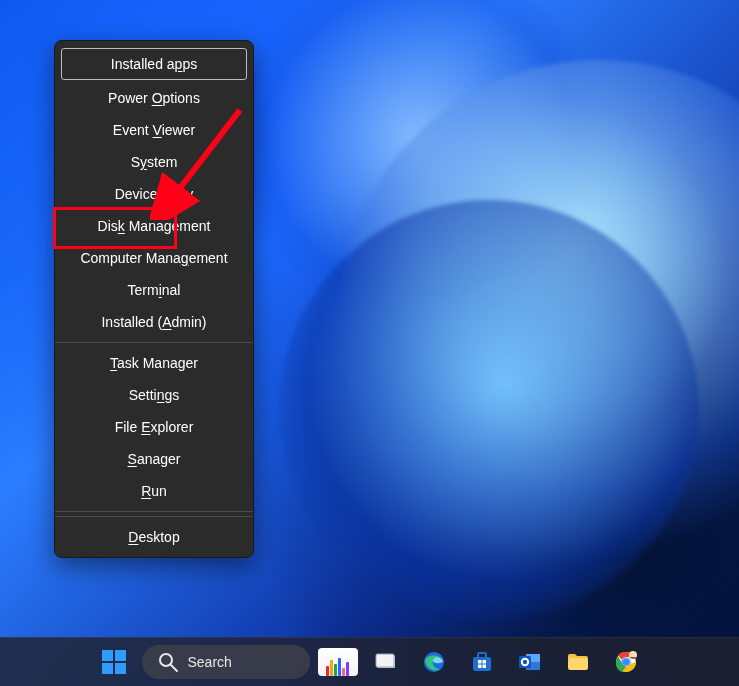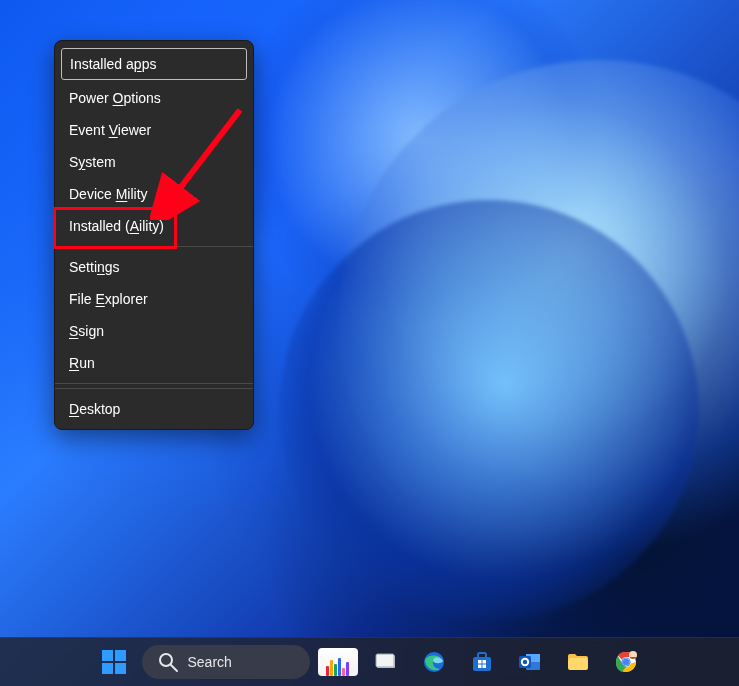--- a/index.html
+++ b/index.html
@@ -23,21 +23,21 @@
       transform:rotate(-15deg);}
   .r3{width:360px;height:360px;right:140px;top:-40px;
       background:radial-gradient(circle at 50% 50%,rgba(200,240,255,.6),rgba(20,70,200,.2) 60%,transparent 75%);}
   
   .menu{
     position:absolute;left:54px;top:40px;width:198px;background:#2b2b2b;color:#fff;
     border:1px solid #1a1a1a;border-radius:8px;padding:4px 0 4px 0;
     box-shadow:0 8px 24px rgba(0,0,0,.45);font-size:14px;
   }
   .menu-item{
-    padding:7px 14px 7px 14px;line-height:18px;cursor:default;position:relative;
+    padding:7px 14px 7px 14px;line-height:18px;cursor:default;position:relative;text-align:center;
   }
   .menu-item.first{margin:3px 6px 2px 6px;padding:6px 8px;border:1px solid #bdbdbd;border-radius:3px;}
   .menu-sep{height:1px;background:#4a4a4a;margin:4px 0;}
   .submenu-arrow{position:absolute;right:12px;top:50%;transform:translateY(-50%);font-size:11px;color:#d0d0d0;}
   .ul{text-decoration:underline;text-underline-offset:2px;}
   
   .hl-box{
     position:absolute;border:3px solid #ff0018;pointer-events:none;
   }
   
@@ -69,25 +69,29 @@
   <div class="ribbon r1"></div>
   <div class="ribbon r2"></div>
 </div>
 
 <div class="menu" id="menu">
     <div class="menu-item first"><span>Installed a</span><span class="ul">p</span><span>ps</span></div>
     <div class="menu-item"><span>Power </span><span class="ul">O</span><span>ptions</span></div>
     <div class="menu-item"><span>Event </span><span class="ul">V</span><span>iewer</span></div>
     <div class="menu-item"><span>S</span><span class="ul">y</span><span>stem</span></div>
     <div class="menu-item"><span>Device </span><span class="ul">M</span><span>ility</span></div>
-    <div class="menu-item"><span>Installed (</span><span class="ul">A</span><span>ility)</span></div>
+    <div class="menu-item"><span>Dis</span><span class="ul">k</span><span> Management</span></div>
+    <div class="menu-item"><span>Computer Mana</span><span class="ul">g</span><span>ement</span></div>
+    <div class="menu-item"><span>Term</span><span class="ul">i</span><span>nal</span></div>
+    <div class="menu-item"><span>Installed (</span><span class="ul">A</span><span>dmin)</span></div>
     <div class="menu-sep"></div>
+    <div class="menu-item"><span></span><span class="ul">T</span><span>ask Manager</span></div>
     <div class="menu-item"><span>Setti</span><span class="ul">n</span><span>gs</span></div>
     <div class="menu-item"><span>File </span><span class="ul">E</span><span>xplorer</span></div>
-    <div class="menu-item"><span></span><span class="ul">S</span><span>sign</span></div>
+    <div class="menu-item"><span></span><span class="ul">S</span><span>anager</span></div>
     <div class="menu-item"><span></span><span class="ul">R</span><span>un</span></div>
     <div class="menu-sep"></div>
     <div class="menu-sep"></div>
     <div class="menu-item"><span></span><span class="ul">D</span><span>esktop</span></div>
   </div>
 
 <svg class="arrow" id="arrow" width="120" height="120" style="left:150px;top:100px">
   <defs>
     <marker id="ahead" markerWidth="12" markerHeight="12" refX="2" refY="4" orient="auto">
       <path d="M0,0 L0,8 L10,4 Z" fill="#ff0018"></path>

